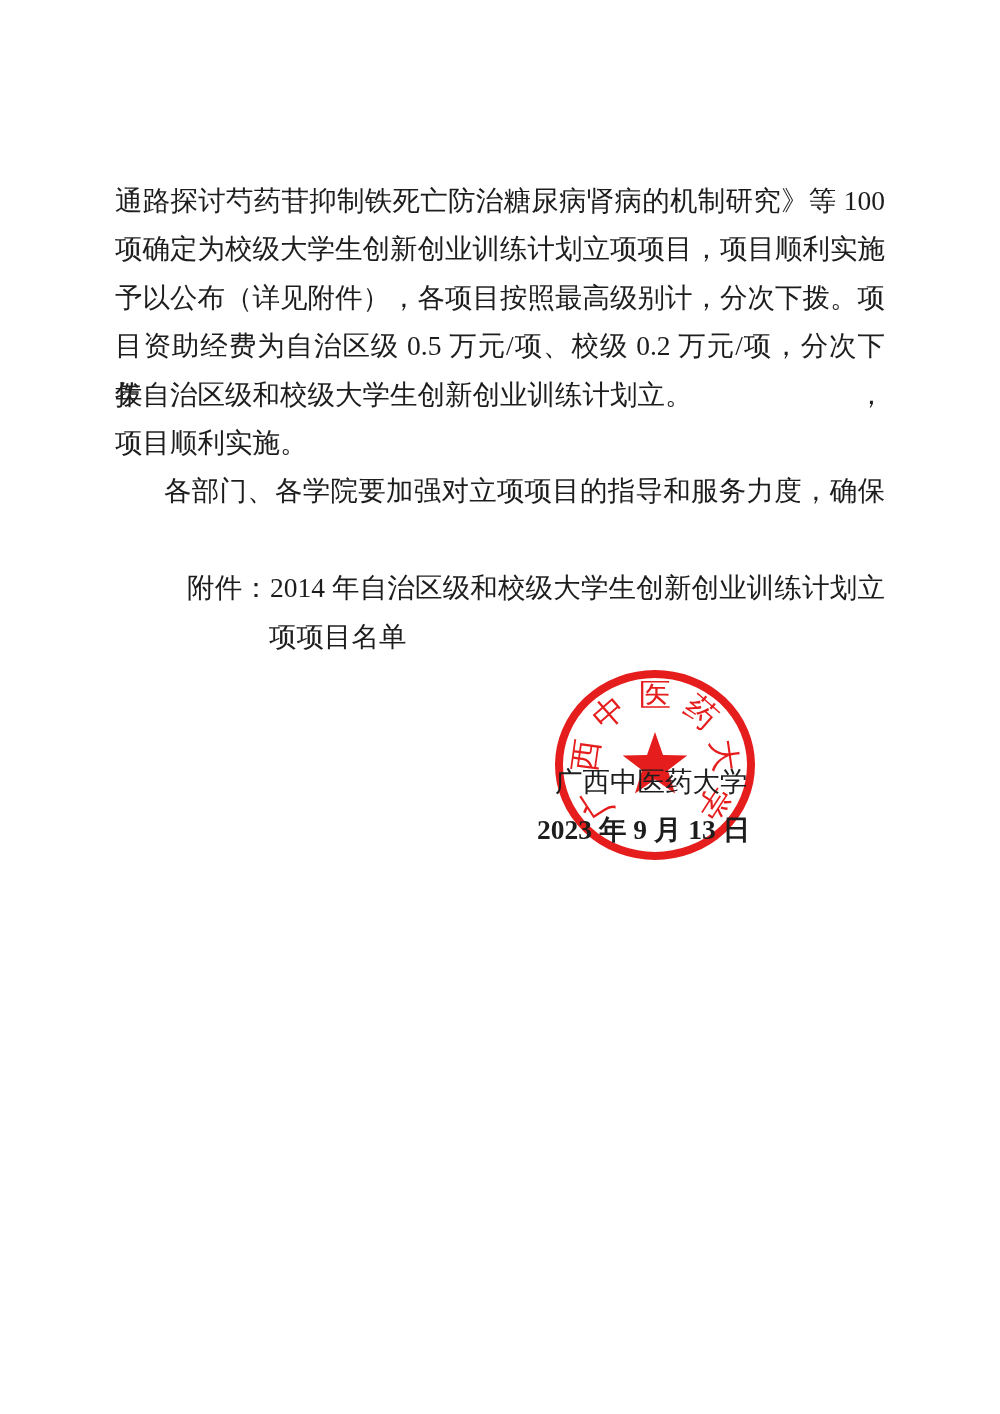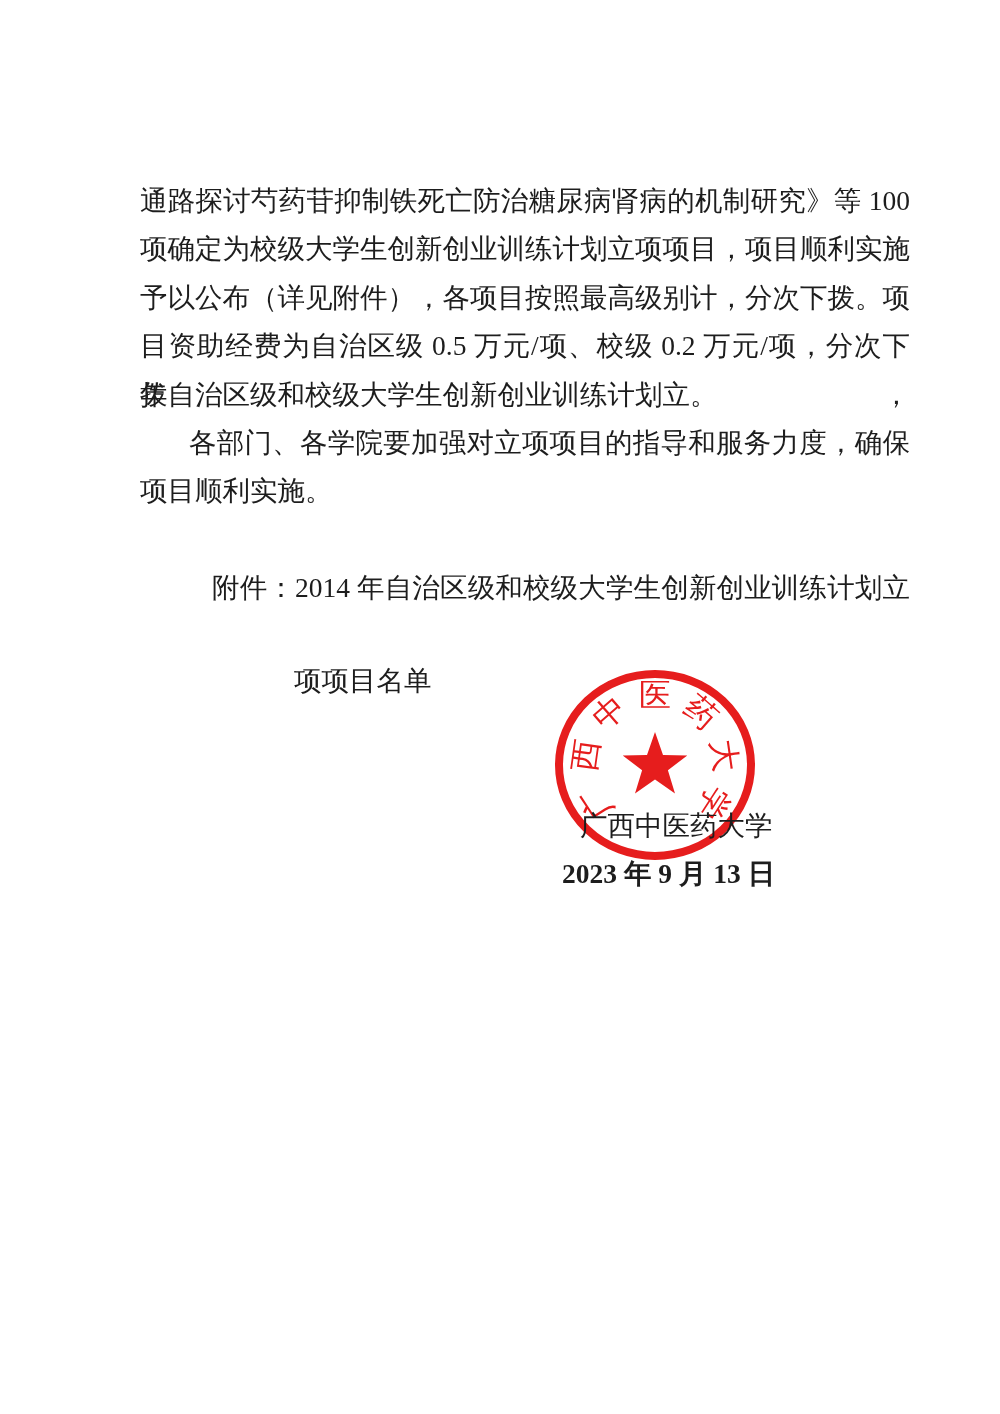--- a/index.html
+++ b/index.html
@@ -7,40 +7,40 @@
     position: relative;
     width: 1000px;
     height: 1414px;
     background: #ffffff;
     overflow: hidden;
     font-family: "Liberation Serif", "DejaVu Serif", serif;
     color: #1d1d1d;
   }
   .textblock {
     position: absolute;
-    left: 140px;
+    left: 115px;
     top: 177px;
     width: 770px;
     z-index: 2;
   }
   .line {
     height: 48.4px;
     line-height: 48.4px;
     font-size: 27.5px;
     white-space: nowrap;
     color: #1d1d1d;
   }
   .j {
     white-space: normal;
     text-align: justify;
     text-align-last: justify;
   }
   .ind-para  { padding-left: 49px; }
   .ind-att   { padding-left: 72px; }
-  .ind-att2  { padding-left: 154px; margin-top: 44px; }
+  .ind-att2  { padding-left: 154px; }
   .ind-sig   { padding-left: 440px; }
   .ind-date  { padding-left: 422px; font-weight: bold; }
   .blank { height: 48.4px; }
   .seal {
     position: absolute;
     left: 550px;
     top: 665px;
     width: 210px;
     height: 200px;
     z-index: 1;
@@ -71,22 +71,22 @@
       </g>
     </svg>
   </div>
 
   <div class="textblock">
     <div class="line j">通路探讨芍药苷抑制铁死亡防治糖尿病肾病的机制研究》等 100</div>
     <div class="line j">项确定为校级大学生创新创业训练计划立项项目，项目顺利实施</div>
     <div class="line j">予以公布（详见附件），各项目按照最高级别计，分次下拨。项</div>
     <div class="line j">目资助经费为自治区级 0.5 万元/项、校级 0.2 万元/项，分次下拨，</div>
     <div class="line">年自治区级和校级大学生创新创业训练计划立。</div>
+    <div class="line">项目顺利实施。</div>
     <div class="line j ind-para">各部门、各学院要加强对立项项目的指导和服务力度，确保</div>
-    <div class="line">项目顺利实施。</div>
     <div class="blank"></div>
     <div class="line j ind-att">附件：2014 年自治区级和校级大学生创新创业训练计划立</div>
     <div class="line ind-att2">项项目名单</div>
     <div class="blank"></div>
     <div class="blank"></div>
     <div class="line ind-sig">广西中医药大学</div>
     <div class="line ind-date">2023 年 9 月 13 日</div>
   </div>
 
 </div>

